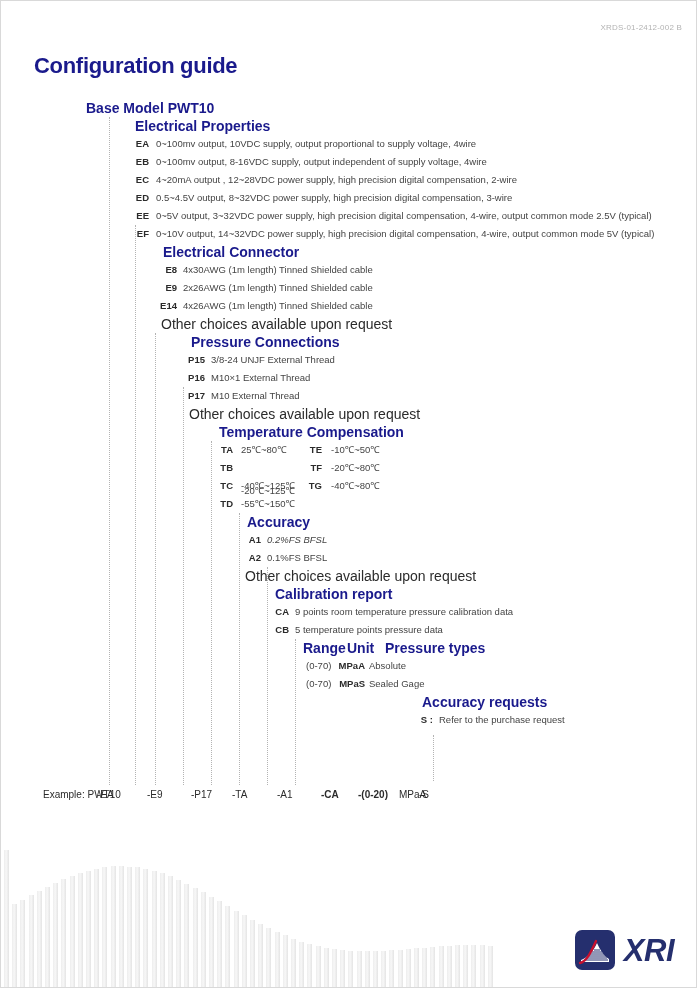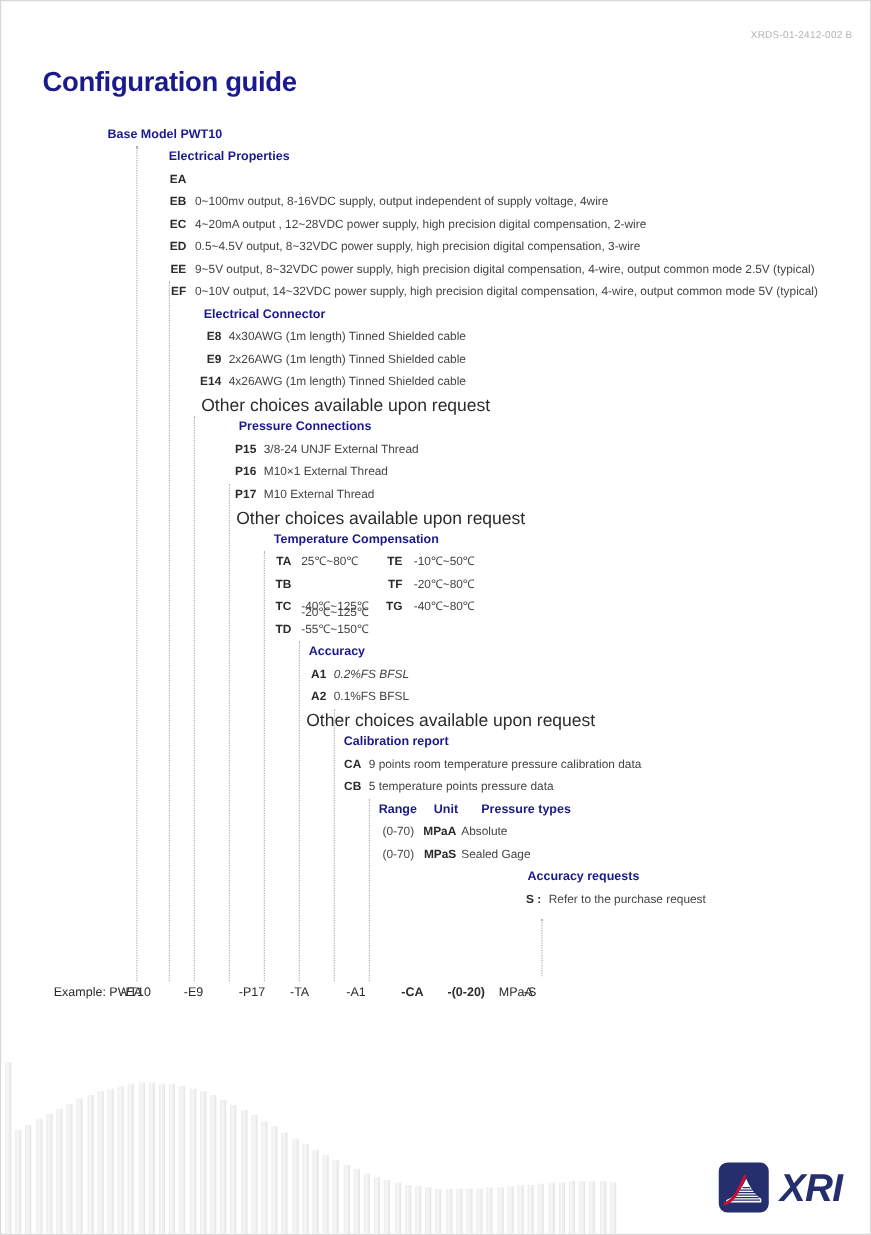--- a/index.html
+++ b/index.html
@@ -50,21 +50,21 @@
     position: relative;
     height: 18px;
     line-height: 18px;
     white-space: nowrap;
     font-size: 9.5px;
     color: #3d3d3d;
   }
   .hdr {
     color: #1a1a8c;
     font-weight: bold;
-    font-size: 10px;
+    font-size: 14px;
   }
   .code {
     display: inline-block;
     font-weight: bold;
     color: #2b2b2b;
     text-align: right;
   }
   .desc { color: #444; }
   .note { font-weight: normal; color: #2b2b2b; font-size: 14px; }
 
@@ -156,36 +156,37 @@
       </div>
     <div id="rows">
         <div class="row">
           <span class="hdr" style="position:absolute;left:85px;">Base Model PWT10</span>
         </div>
         <div class="row">
           <span class="hdr" style="position:absolute;left:134px;">Electrical Properties</span>
         </div>
         <div class="row">
           <span class="code" style="position:absolute;left:114px;width:34px;">EA</span>
+          <span class="desc" style="position:absolute;left:155px;">0~100mv output, 10VDC supply, output proportional to supply voltage, 4wire</span>
         </div>
         <div class="row">
           <span class="code" style="position:absolute;left:114px;width:34px;">EB</span>
           <span class="desc" style="position:absolute;left:155px;">0~100mv output, 8-16VDC supply, output independent of supply voltage, 4wire</span>
         </div>
         <div class="row">
           <span class="code" style="position:absolute;left:114px;width:34px;">EC</span>
           <span class="desc" style="position:absolute;left:155px;">4~20mA output , 12~28VDC power supply, high precision digital compensation, 2-wire</span>
         </div>
         <div class="row">
           <span class="code" style="position:absolute;left:114px;width:34px;">ED</span>
           <span class="desc" style="position:absolute;left:155px;">0.5~4.5V output, 8~32VDC power supply, high precision digital compensation, 3-wire</span>
         </div>
         <div class="row">
           <span class="code" style="position:absolute;left:114px;width:34px;">EE</span>
-          <span class="desc" style="position:absolute;left:155px;">9~5V output, 8~32VDC power supply, high precision digital compensation, 4-wire, output common mode 2.5V (typical)</span>
+          <span class="desc" style="position:absolute;left:155px;">0~5V output, 3~32VDC power supply, high precision digital compensation, 4-wire, output common mode 2.5V (typical)</span>
         </div>
         <div class="row">
           <span class="code" style="position:absolute;left:114px;width:34px;">EF</span>
           <span class="desc" style="position:absolute;left:155px;">0~10V output, 14~32VDC power supply, high precision digital compensation, 4-wire, output common mode 5V (typical)</span>
         </div>
         <div class="row">
           <span class="hdr" style="position:absolute;left:162px;">Electrical Connector</span>
         </div>
         <div class="row">
           <span class="code" style="position:absolute;left:142px;width:34px;">E8</span>

